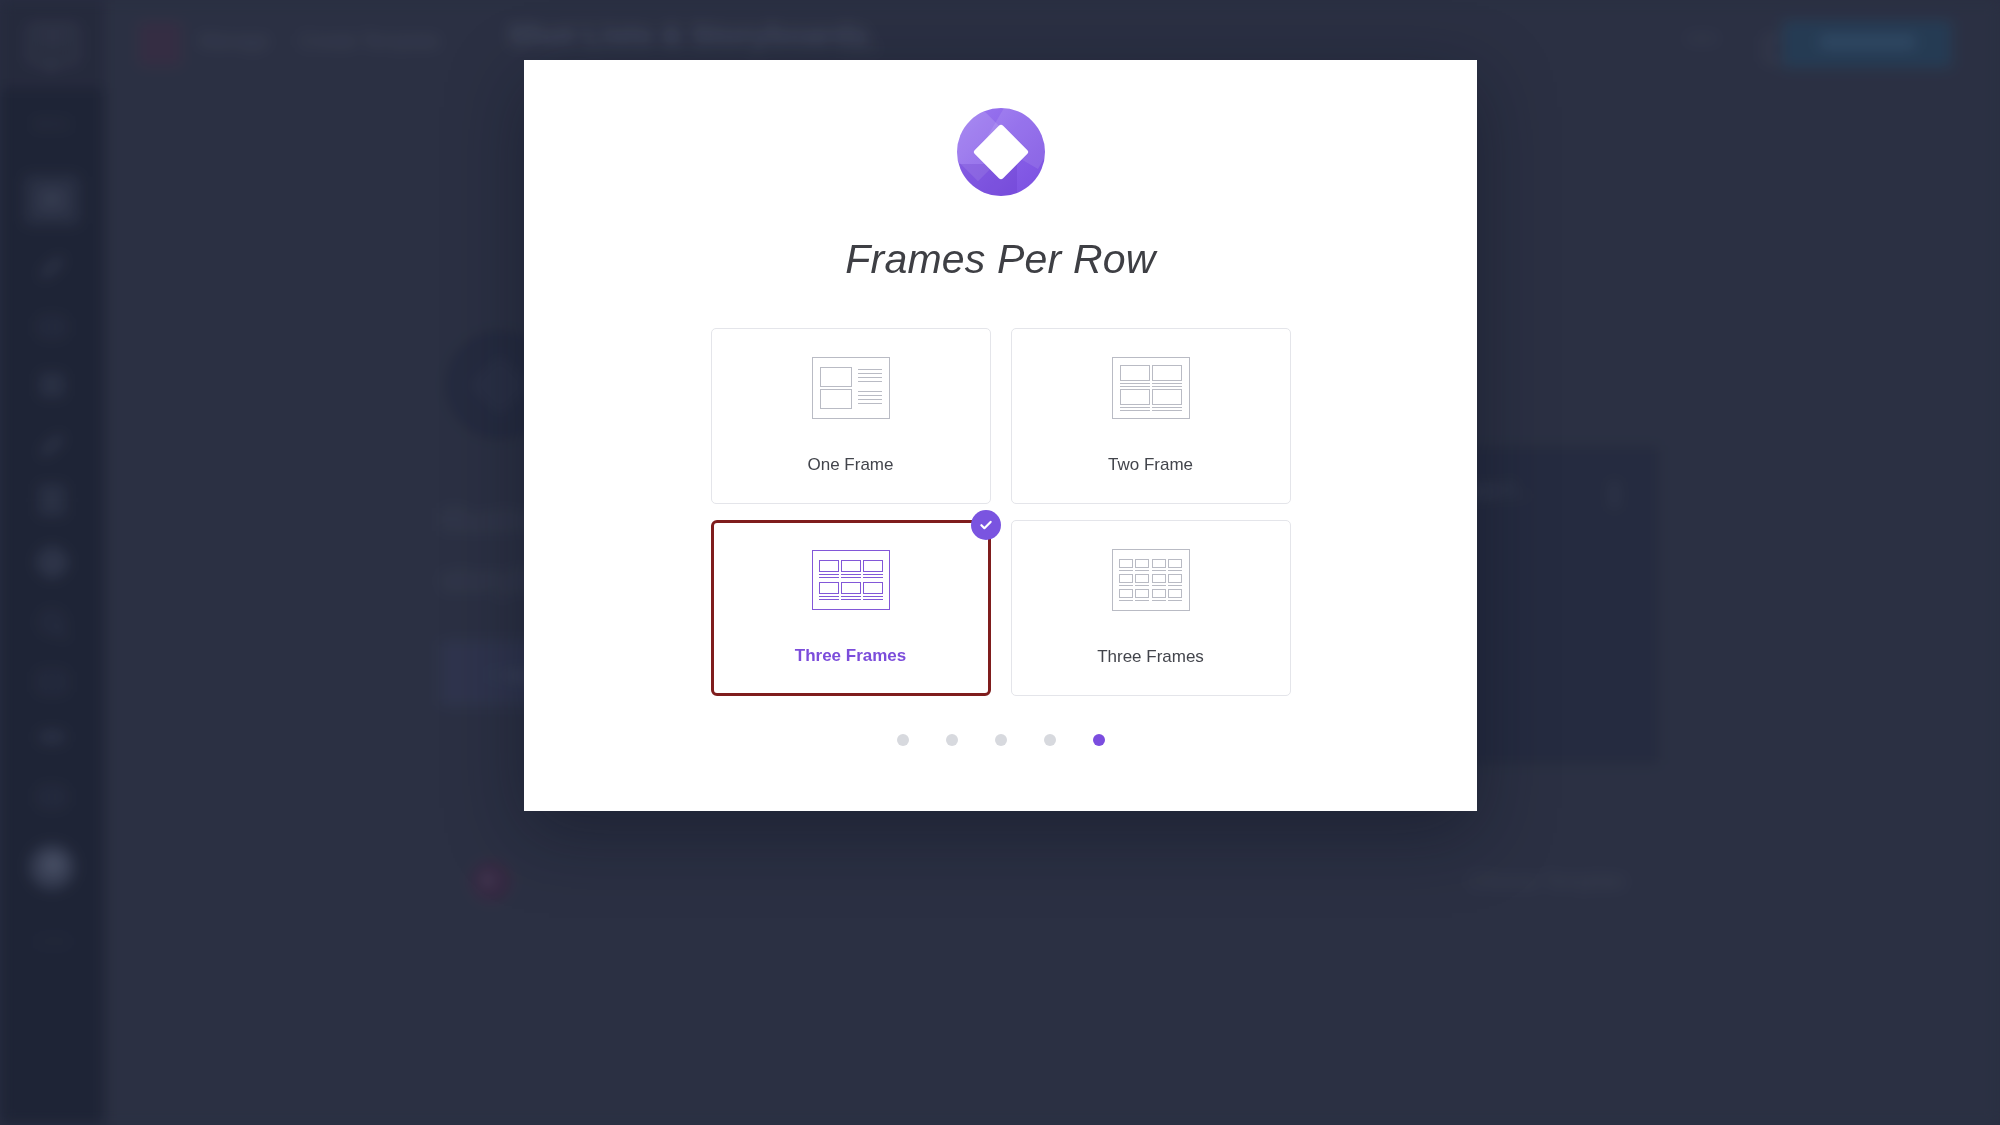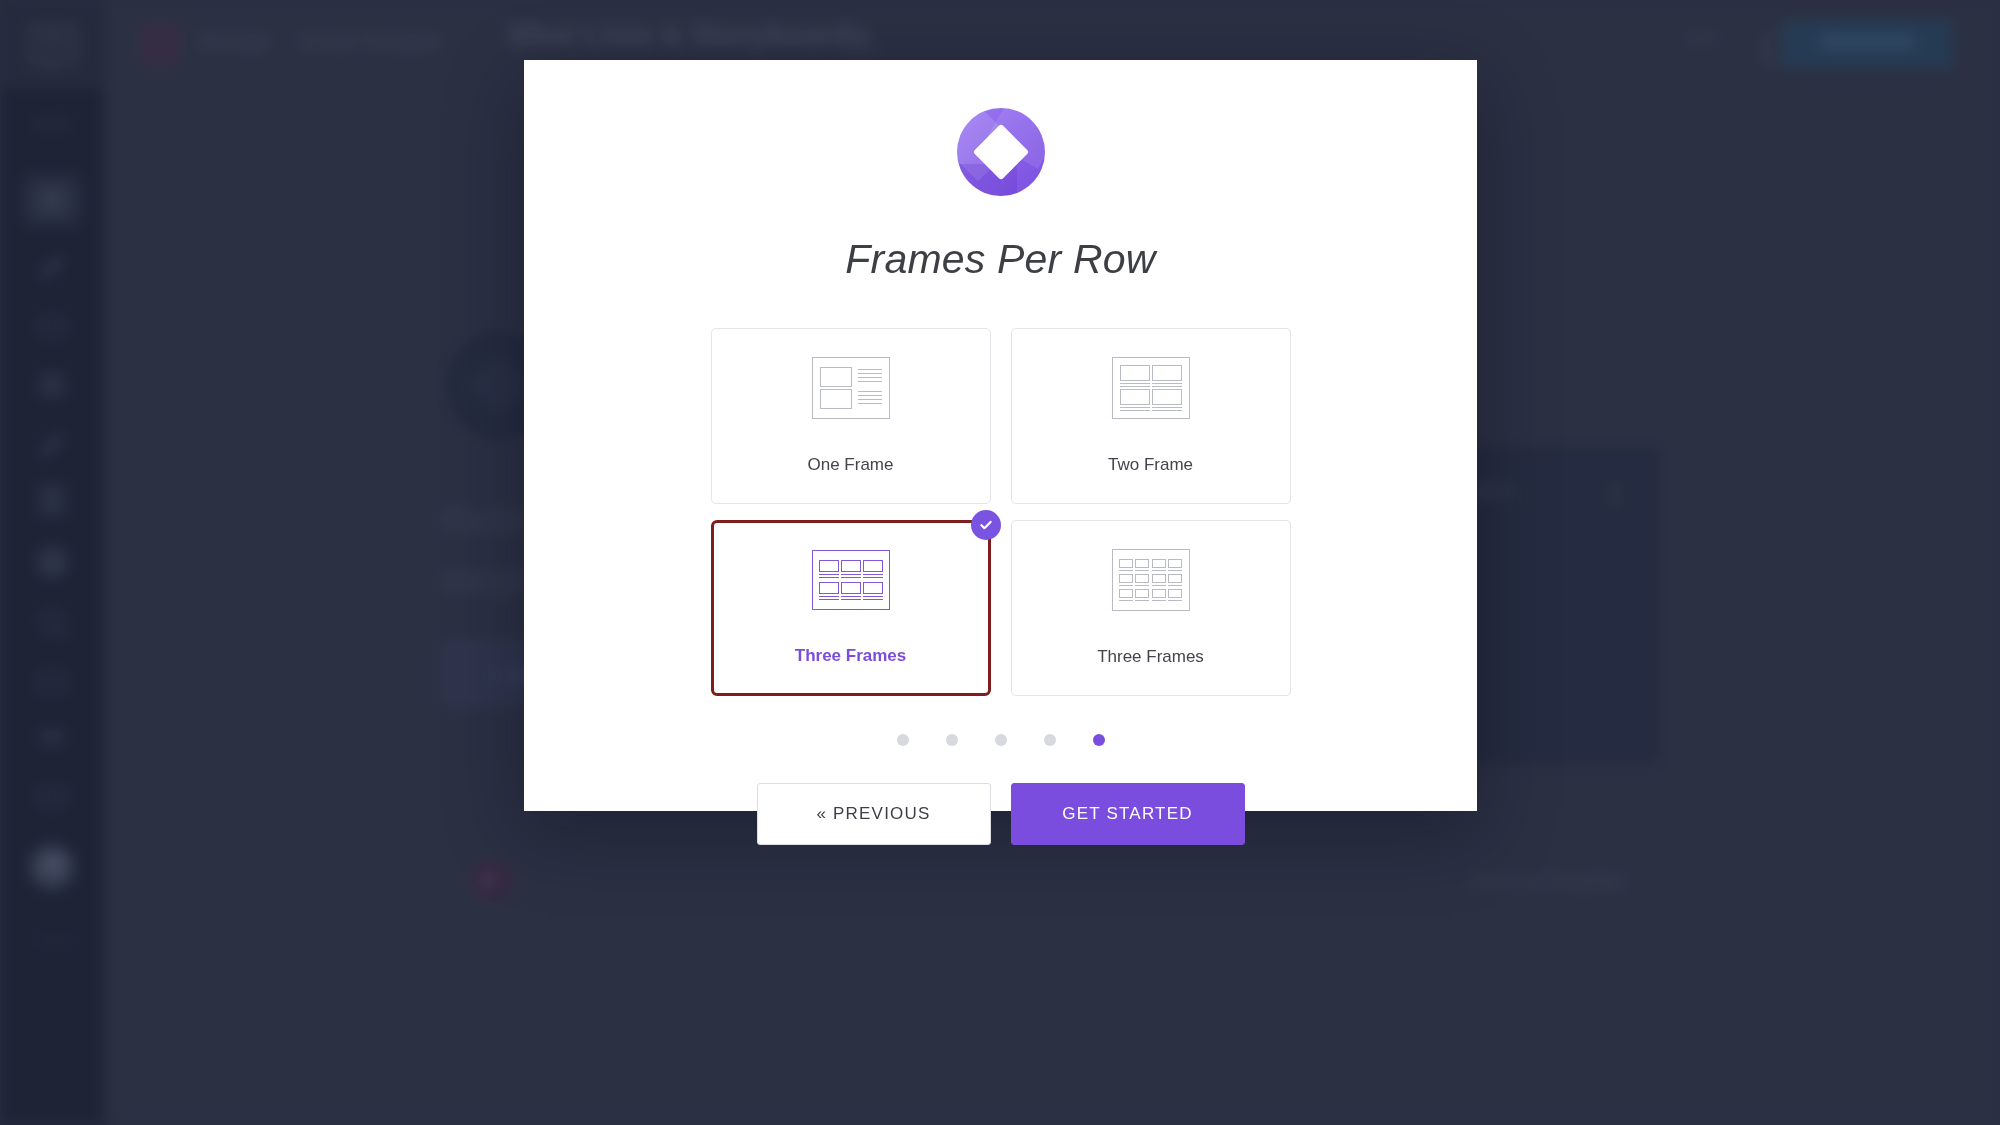--- a/index.html
+++ b/index.html
@@ -551,19 +551,15 @@
     </div>
 
     <div class="dots">
       <div class="dot"></div>
       <div class="dot"></div>
       <div class="dot"></div>
       <div class="dot"></div>
       <div class="dot active"></div>
     </div>
 
-    <div class="actions">
-      <div class="btn btn-prev">« PREVIOUS</div>
-      <div class="btn btn-next">GET STARTED</div>
-    </div>
 
   </div>
 </div>
 
 </body></html>

